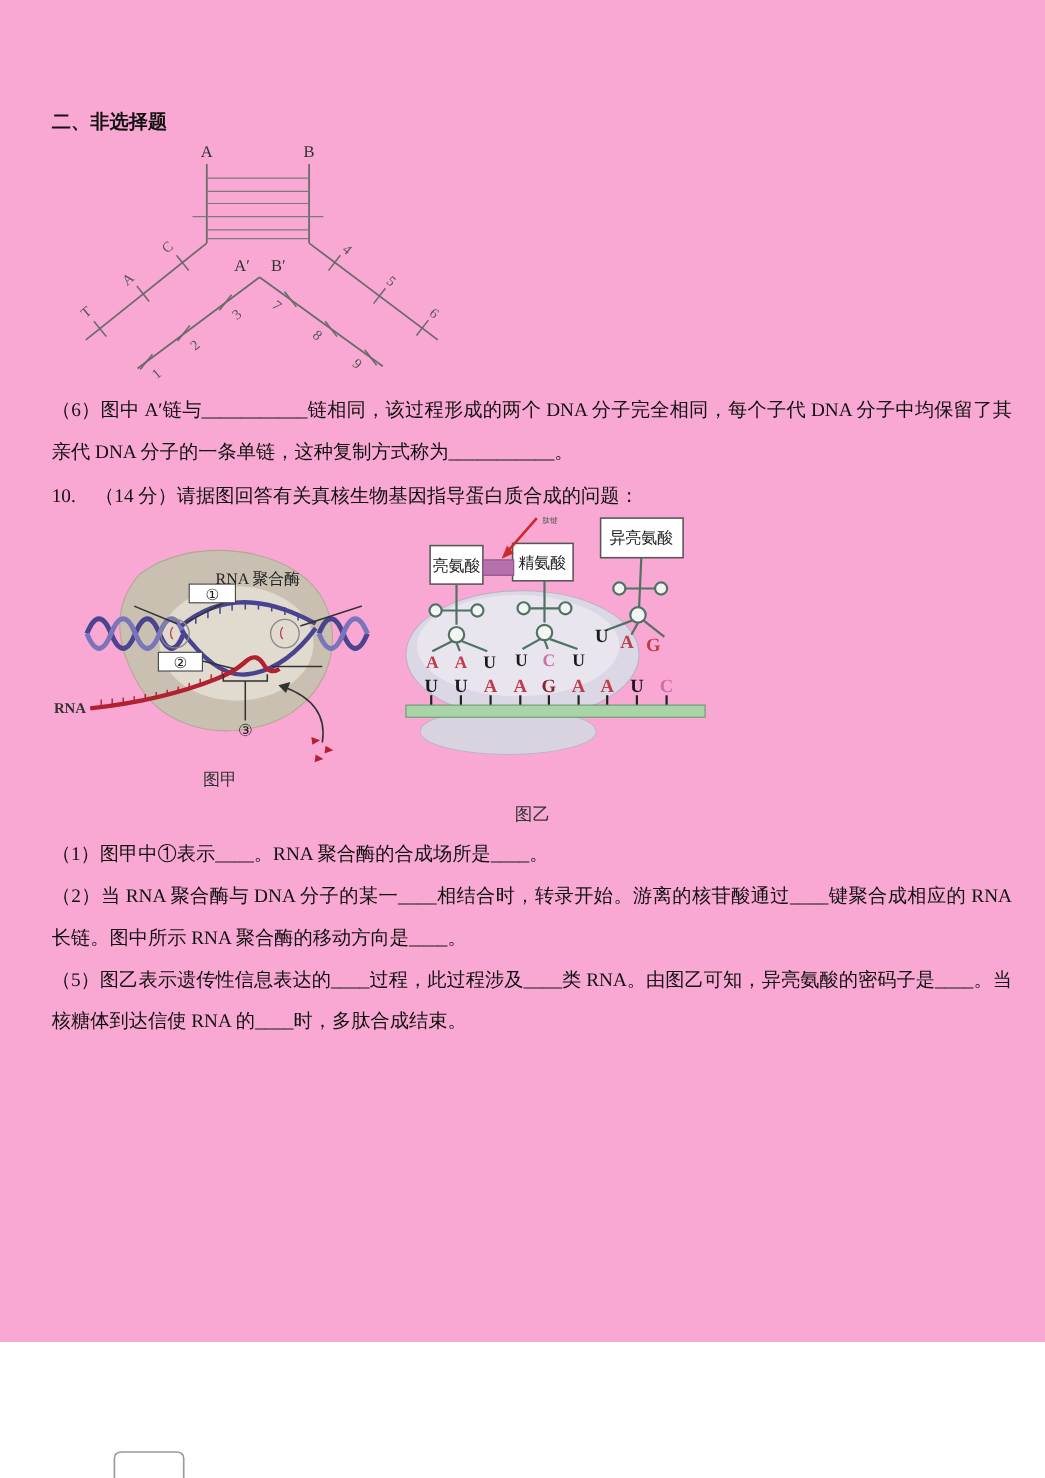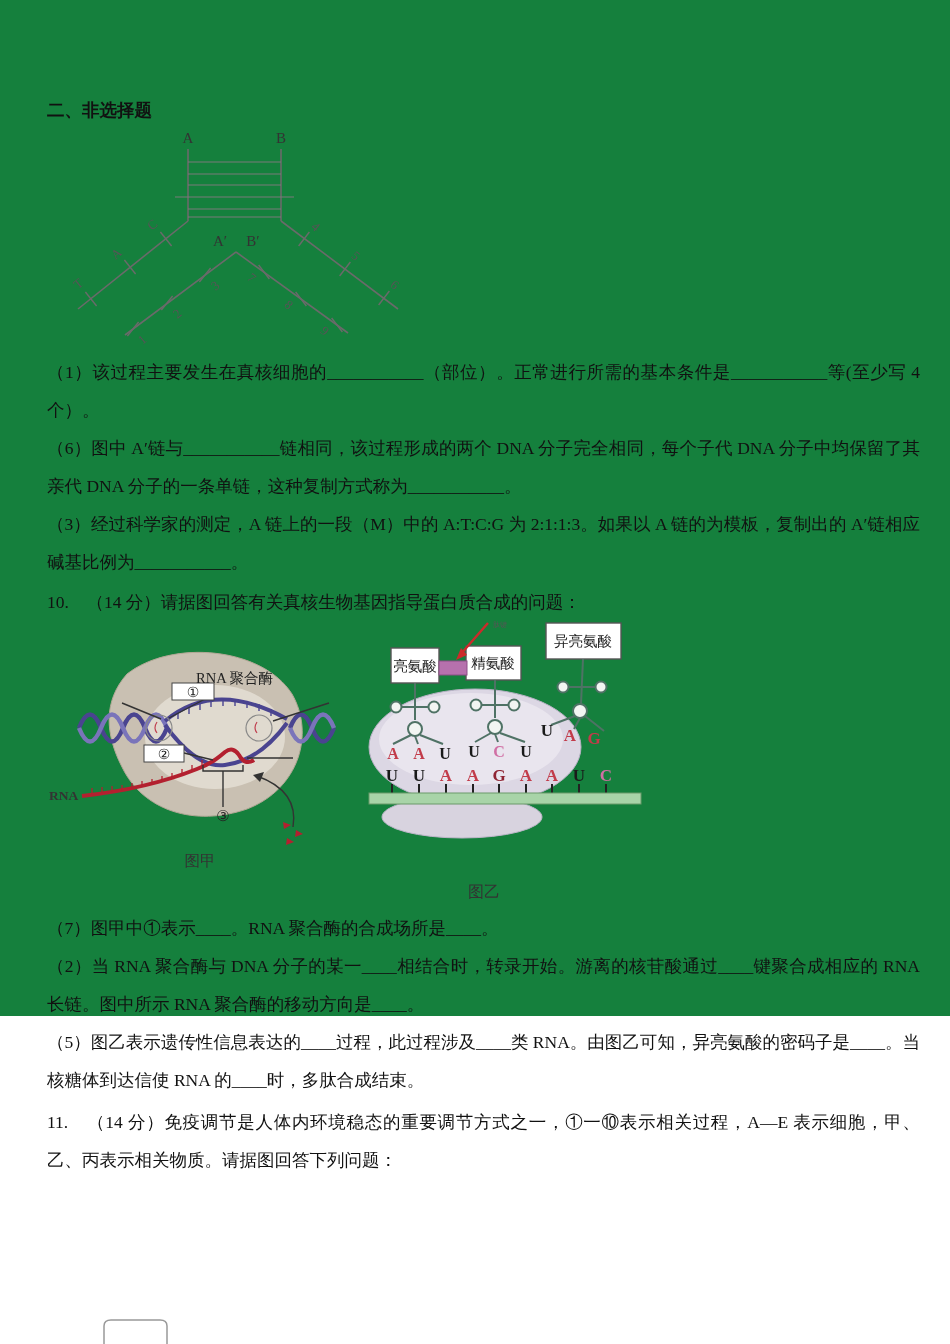--- a/index.html
+++ b/index.html
@@ -1,18 +1,18 @@
 <!DOCTYPE html>
 <html><head>
 <meta charset="utf-8">
 <style>
   html,body{margin:0;padding:0;background:#ffffff;}
   body{width:950px;height:1344px;overflow:hidden;
        font-family:"Liberation Serif","DejaVu Serif",serif;color:#111;}
-  .page{position:relative;width:950px;height:1016px;background:#15803d;}
+  .page{position:relative;width:950px;height:1220px;background:#f9a8d4;}
   .content{padding:97px 28px 0 47px;width:873px;}
   .section-header{font-size:17.5px;font-weight:bold;line-height:26px;margin:0;}
   .stem{font-size:17.5px;line-height:30px;margin:6px 0 0 0;text-align:justify;}
   .part{font-size:17.5px;line-height:38px;margin:0;text-align:justify;}
   .fig9{display:block;margin:6px 0 2px 16px;}
   .fig10{display:block;margin:2px 0 0 0;}
   svg text{font-family:"Liberation Serif","DejaVu Serif",serif;}
   .cutoff{position:absolute;left:100px;top:1316px;}
 </style>
 </head>
@@ -73,23 +73,21 @@
         <text x="82" y="214" transform="rotate(-40 82 214)">1</text>
         <text x="186" y="152" transform="rotate(40 186 152)">7</text>
         <text x="223" y="179" transform="rotate(40 223 179)">8</text>
         <text x="259" y="205" transform="rotate(40 259 205)">9</text>
         <text x="250" y="101" transform="rotate(40 250 101)">4</text>
         <text x="290" y="130" transform="rotate(40 290 130)">5</text>
         <text x="329" y="159" transform="rotate(40 329 159)">6</text>
       </g>
     </svg>
 
-    <p class="part">（1）该过程主要发生在真核细胞的___________（部位）。正常进行所需的基本条件是___________等(至少写 4 个）。</p>
     <p class="part">（6）图中 A′链与___________链相同，该过程形成的两个 DNA 分子完全相同，每个子代 DNA 分子中均保留了其亲代 DNA 分子的一条单链，这种复制方式称为___________。</p>
-    <p class="part">（3）经过科学家的测定，A 链上的一段（M）中的 A:T:C:G 为 2:1:1:3。如果以 A 链的为模板，复制出的 A′链相应碱基比例为___________。</p>
 
     <p class="stem">10.　（14 分）请据图回答有关真核生物基因指导蛋白质合成的问题：</p>
 
     <svg class="fig10" width="622" height="290" viewBox="0 0 622 290">
 
       <g>
         <path d="M80,55 C125,20 215,28 245,75 C268,115 252,170 200,190 C148,208 96,192 75,148 C58,115 56,82 80,55 Z" fill="#c9c0b2" stroke="#b3a896" stroke-width="1"></path>
         <ellipse cx="168" cy="118" rx="70" ry="52" fill="#e4ded4" opacity="0.85"></ellipse>
 
         <g stroke-width="4.5" fill="none">
@@ -253,23 +251,22 @@
             <line x1="479" y1="165" x2="479" y2="176"></line>
           <line x1="505" y1="165" x2="505" y2="176"></line>
             <line x1="532" y1="165" x2="532" y2="176"></line>
           <line x1="559" y1="165" x2="559" y2="176"></line>
         </g>
         <rect x="322" y="174" width="272" height="11" fill="#a8d4a8" stroke="#6b9a6b" stroke-width="1"></rect>
         <text x="437" y="278" font-size="16" text-anchor="middle" fill="#333">图乙</text>
       </g>
     </svg>
 
-    <p class="part">（7）图甲中①表示____。RNA 聚合酶的合成场所是____。</p>
+    <p class="part">（1）图甲中①表示____。RNA 聚合酶的合成场所是____。</p>
     <p class="part">（2）当 RNA 聚合酶与 DNA 分子的某一____相结合时，转录开始。游离的核苷酸通过____键聚合成相应的 RNA 长链。图中所示 RNA 聚合酶的移动方向是____。</p>
     <p class="part">（5）图乙表示遗传性信息表达的____过程，此过程涉及____类 RNA。由图乙可知，异亮氨酸的密码子是____。当核糖体到达信使 RNA 的____时，多肽合成结束。</p>
 
-    <p class="part" style="margin-top:4px">11.　（14 分）免疫调节是人体内环境稳态的重要调节方式之一，①一⑩表示相关过程，A—E 表示细胞，甲、乙、丙表示相关物质。请据图回答下列问题：</p>
   </div>
 
   <svg class="cutoff" width="90" height="28" viewBox="0 0 90 28">
     <path d="M4,28 L4,10 Q4,4 11,4 L60,4 Q67,4 67,10 L67,28" fill="none" stroke="#999" stroke-width="1.5"></path>
   </svg>
 </div>
 
 </body></html>

